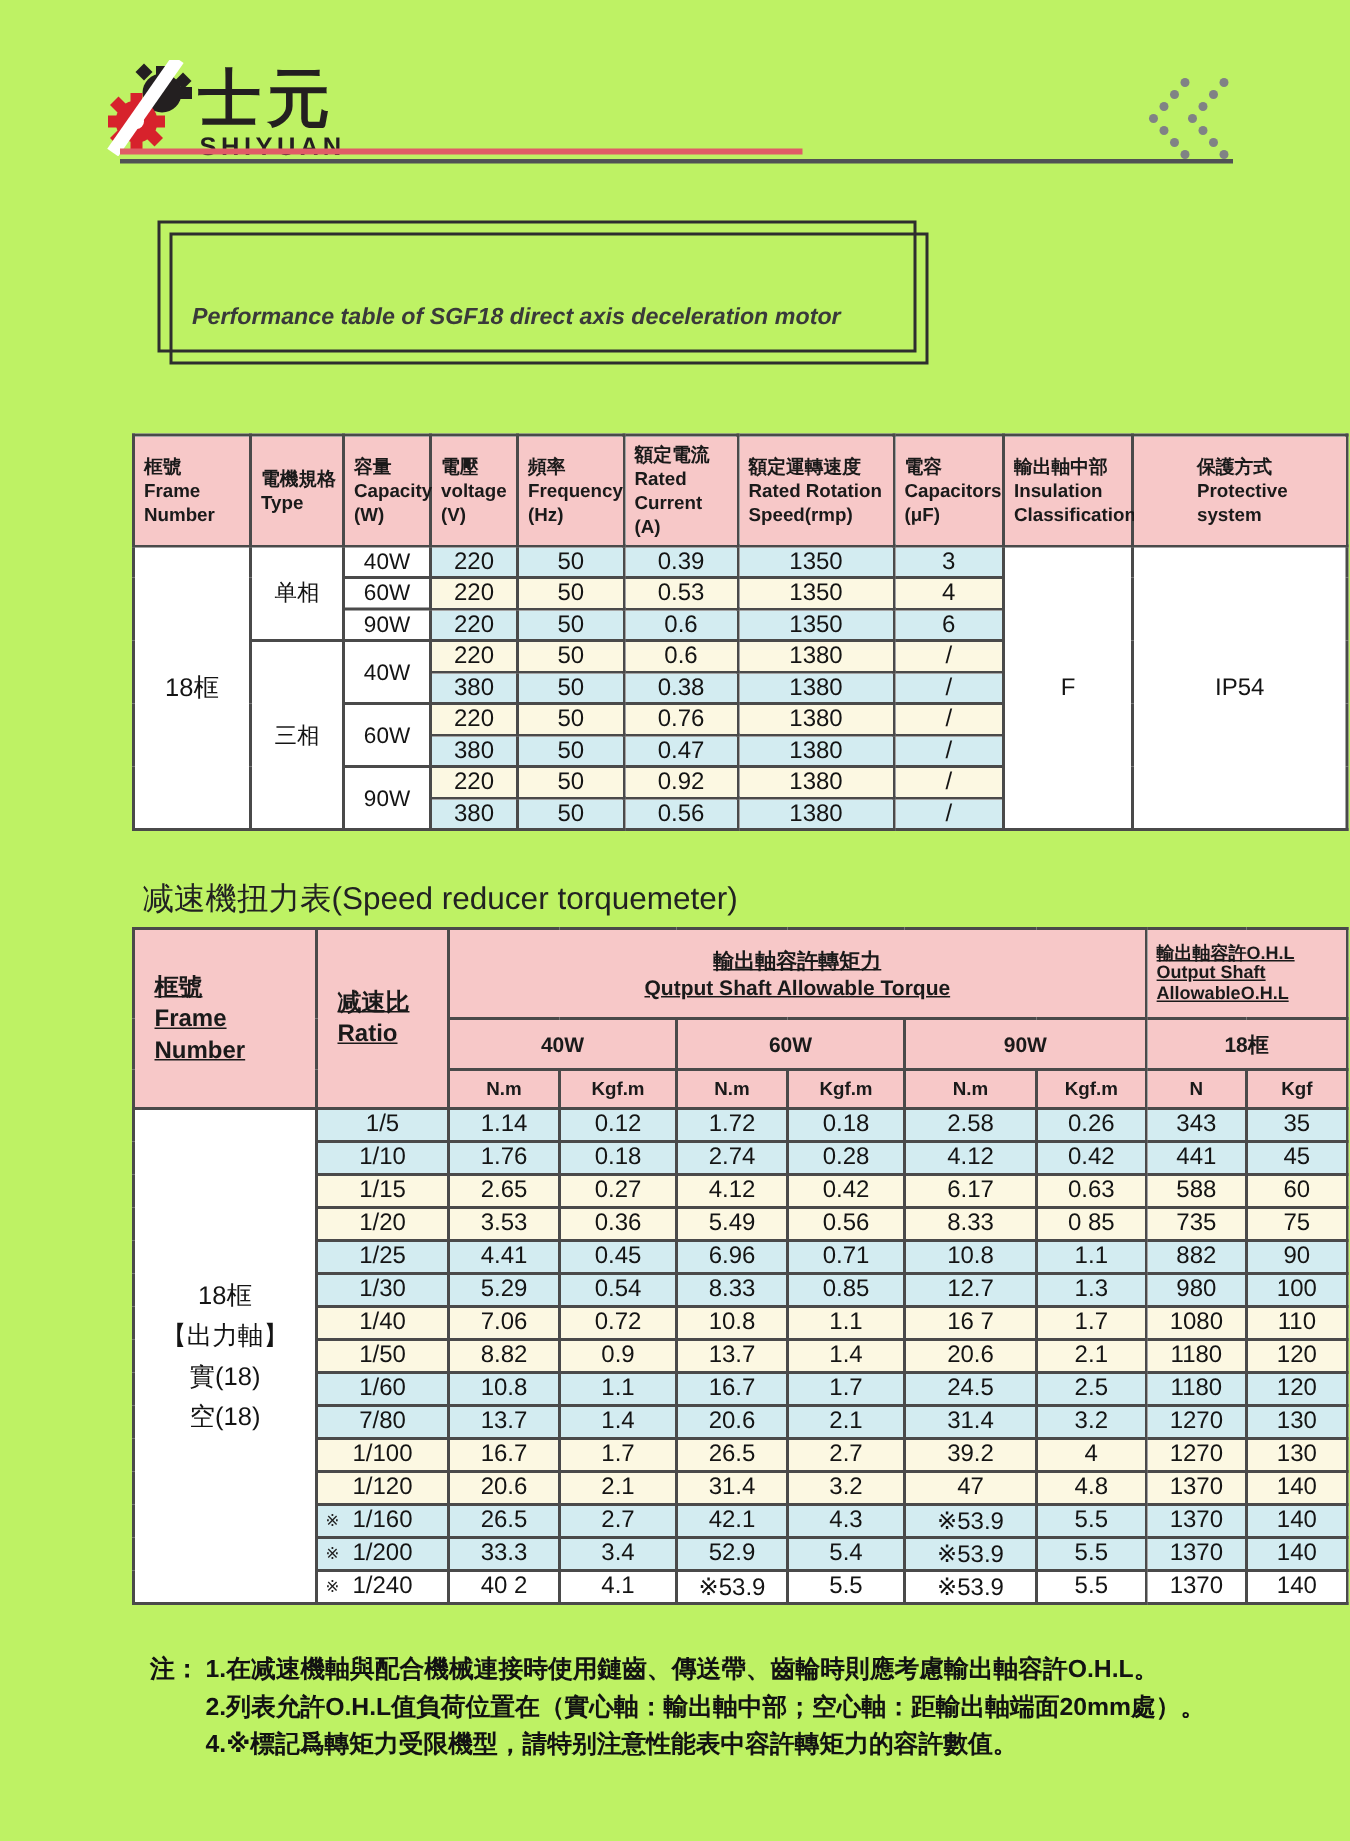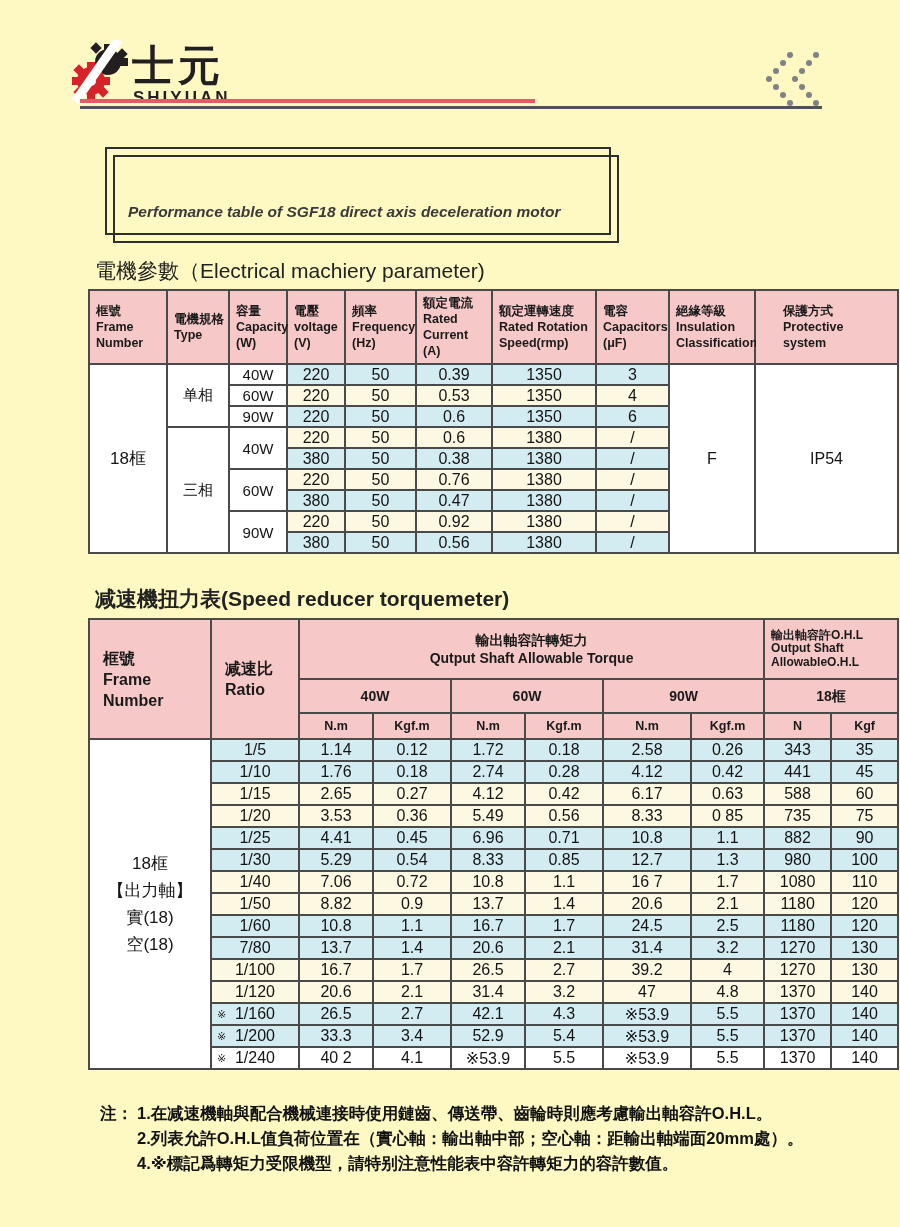--- a/index.html
+++ b/index.html
@@ -1,16 +1,16 @@
 <!DOCTYPE html>
 <html><head>
 <meta charset="utf-8">
 <style>
   html,body{margin:0;padding:0;background:#fff;}
-  #page{position:relative;width:900px;height:1227px;background:#fef9c3;overflow:hidden;
+  #page{position:relative;width:900px;height:1227px;background:#bef264;overflow:hidden;
         font-family:"Liberation Sans","DejaVu Sans",sans-serif;color:#1c1c1c;}
 
   
   #logo-icon{position:absolute;left:70px;top:40px;}
   #logo-cn{position:absolute;left:132px;top:38px;font-size:42px;font-weight:bold;letter-spacing:4px;color:#231f20;}
   #logo-en{position:absolute;left:133px;top:88px;font-size:17px;font-weight:bold;letter-spacing:3px;color:#231f20;}
   #tagline{position:absolute;left:537px;top:58px;}
   #tagline-cn{font-size:13.5px;color:#404040;letter-spacing:0.5px;}
   #tagline-en{font-size:9px;color:#6b6b6b;margin-top:3px;}
   #chevrons{position:absolute;left:763px;top:50px;}
@@ -20,48 +20,48 @@
   
   .tbox-frame{position:absolute;border:2.5px solid #2e2e2e;background:transparent;}
   #tbox-a{left:105px;top:147px;width:502px;height:84px;}
   #tbox-b{left:113px;top:155px;width:502px;height:84px;}
   #title-main{position:absolute;left:127px;top:152px;font-size:37px;font-weight:bold;letter-spacing:0px;color:#111;white-space:nowrap;}
   #title-sub{position:absolute;left:128px;top:203px;font-size:15.5px;font-weight:bold;font-style:italic;color:#3a3a3a;white-space:nowrap;}
 
   
   .sec-heading{position:absolute;font-size:21px;color:#222;white-space:nowrap;}
   #sec1-heading{left:95px;top:257px;}
-  #sec2-heading{left:95px;top:585px;font-weight:bold;}
+  #sec2-heading{left:95px;top:585px;}
 
   
   table{border-collapse:collapse;table-layout:fixed;position:absolute;background:#fff;}
   td,th{border:2px solid #4a4a4a;position:relative;}
   th{background:#f7c8c8;font-size:12.5px;line-height:16px;font-weight:bold;
      text-align:left;vertical-align:middle;padding:3px 1px 3px 6px;white-space:pre-line;color:#1a1a1a;}
   th.c{text-align:center;padding:2px 0;}
   th.big{font-size:16px;line-height:21px;padding-left:13px;}
   th.mid{font-size:14px;line-height:18px;}
   th.small{font-size:12px;line-height:13.5px;}
-  th.pad-lg{padding-left:27px;margin-top:31px;}
+  th.pad-lg{padding-left:42px;margin-top:31px;}
   td{font-size:16px;text-align:center;vertical-align:middle;padding:0;color:#141414;}
   td .ct{white-space:pre-line;}
   .bg-b{background:#d3ecf1;}
   .bg-y{background:#fcf8e2;}
   .bg-w{background:#ffffff;}
   .frame1{font-size:17px;}
   .smalltxt{font-size:15px;}
   .framecell .ct{font-size:17px;line-height:27px;}
   .mark{position:absolute;left:5px;top:50%;transform:translateY(-50%);font-size:11px;color:#222;}
 
   #motor-table{left:88px;top:289px;width:809px;}
   #motor-table thead th{height:66px;}
   #motor-table tbody td{height:19px;}
 
   #torque-table{left:88px;top:618px;width:809px;}
-  #torque-table thead tr:nth-child(1) th{height:52px;}
+  #torque-table thead tr:nth-child(1) th{height:52px;text-decoration:underline;}
   #torque-table thead tr:nth-child(2) th{height:28px;}
   #torque-table thead tr:nth-child(3) th{height:20px;}
   #torque-table tbody td{height:20px;}
 
   
   #notes{position:absolute;left:100px;top:1101px;width:740px;font-size:16.5px;line-height:25px;font-weight:bold;color:#121212;}
   #notes-label{position:absolute;left:0;top:0;}
   #notes-items{margin-left:37px;}
 </style>
 </head>
@@ -117,21 +117,20 @@
     </g>
   </svg>
 
   <div id="rule-red" style="background: rgb(224, 92, 102);"></div>
   <div id="rule-gray" style="background: rgb(81, 82, 84);"></div>
 
   <div id="tbox-b" class="tbox-frame"></div>
   <div id="tbox-a" class="tbox-frame"></div>
   <div id="title-sub">Performance table of SGF18 direct axis deceleration motor</div>
 
-  <div id="sec1-heading" class="sec-heading">電機參數（Electrical machiery parameter)</div>
 
   <table id="motor-table">
     <colgroup>
       <col style="width:78px">
         <col style="width:62px">
         <col style="width:58px">
         <col style="width:58px">
       <col style="width:71px">
         <col style="width:76px">
         <col style="width:104px">
@@ -158,21 +157,21 @@
           <th><span class="ct">額定電流
 Rated
 Current
 (A)</span></th>
           <th><span class="ct">額定運轉速度
 Rated Rotation
 Speed(rmp)</span></th>
           <th><span class="ct">電容
 Capacitors
 (μF)</span></th>
-          <th><span class="ct">絕緣等級
+          <th><span class="ct">輸出軸中部
 Insulation
 Classification</span></th>
           <th class="pad-lg"><span class="ct">保護方式
 Protective
 system</span></th>
         </tr>
       </thead>
     <tbody>
         <tr>
           <td rowspan="9" class="frame1"><span class="ct">18框</span></td>

